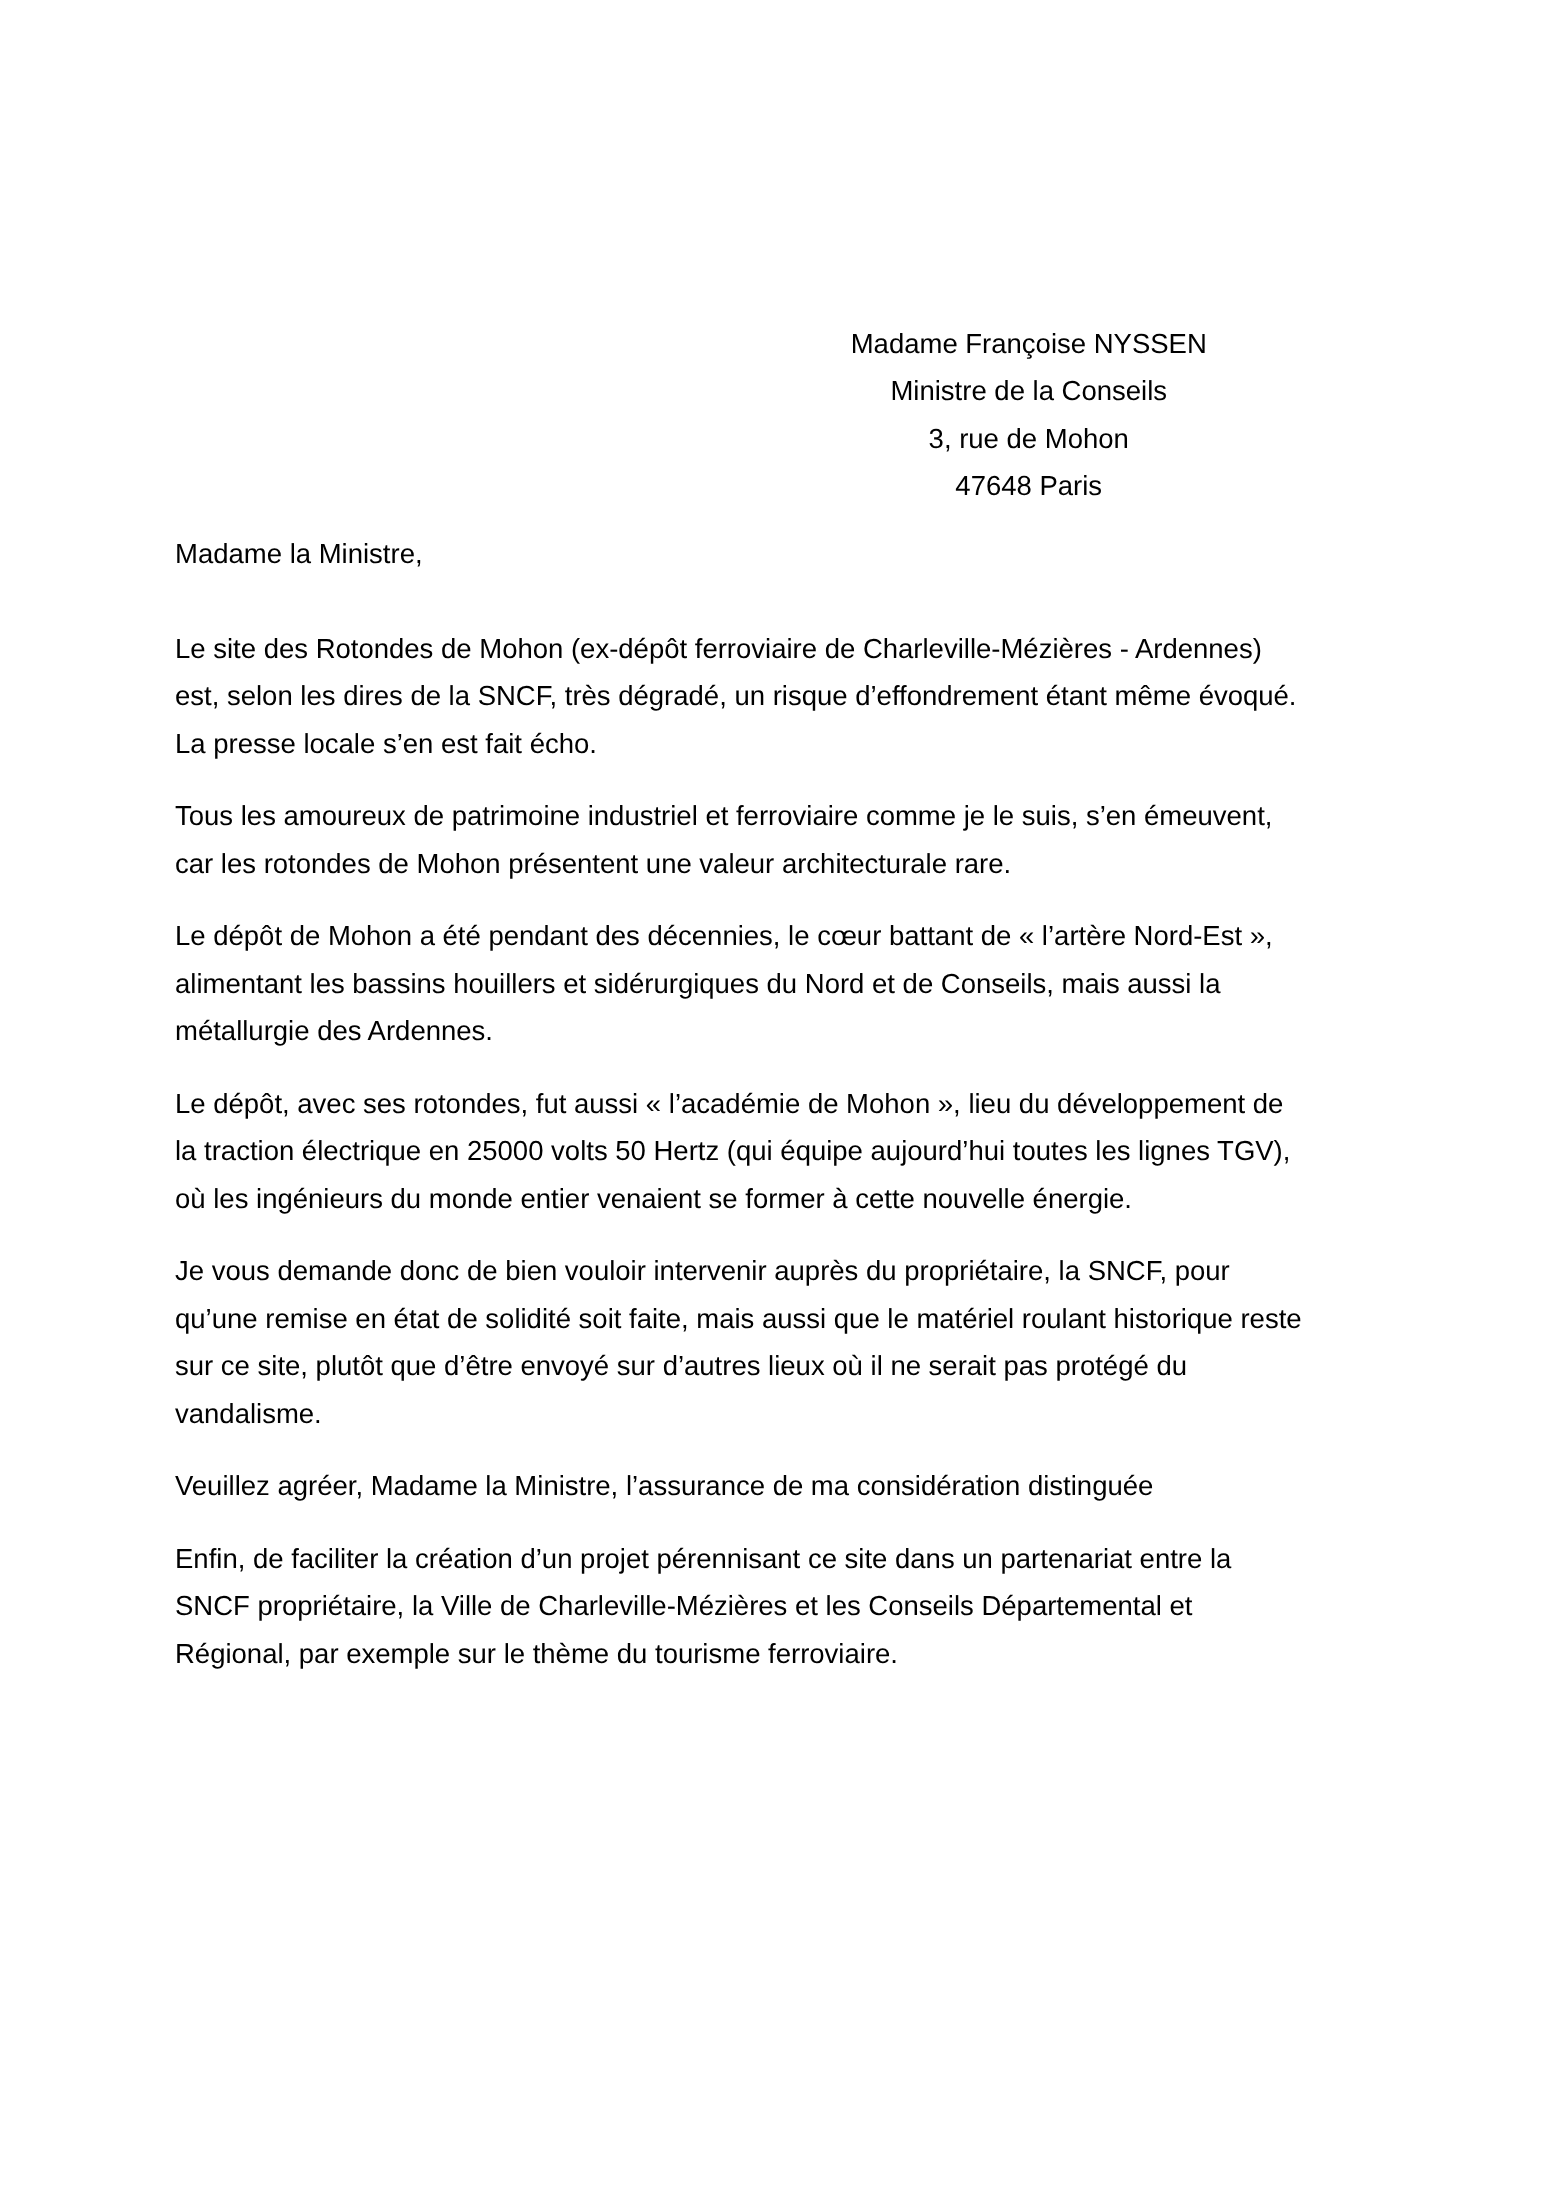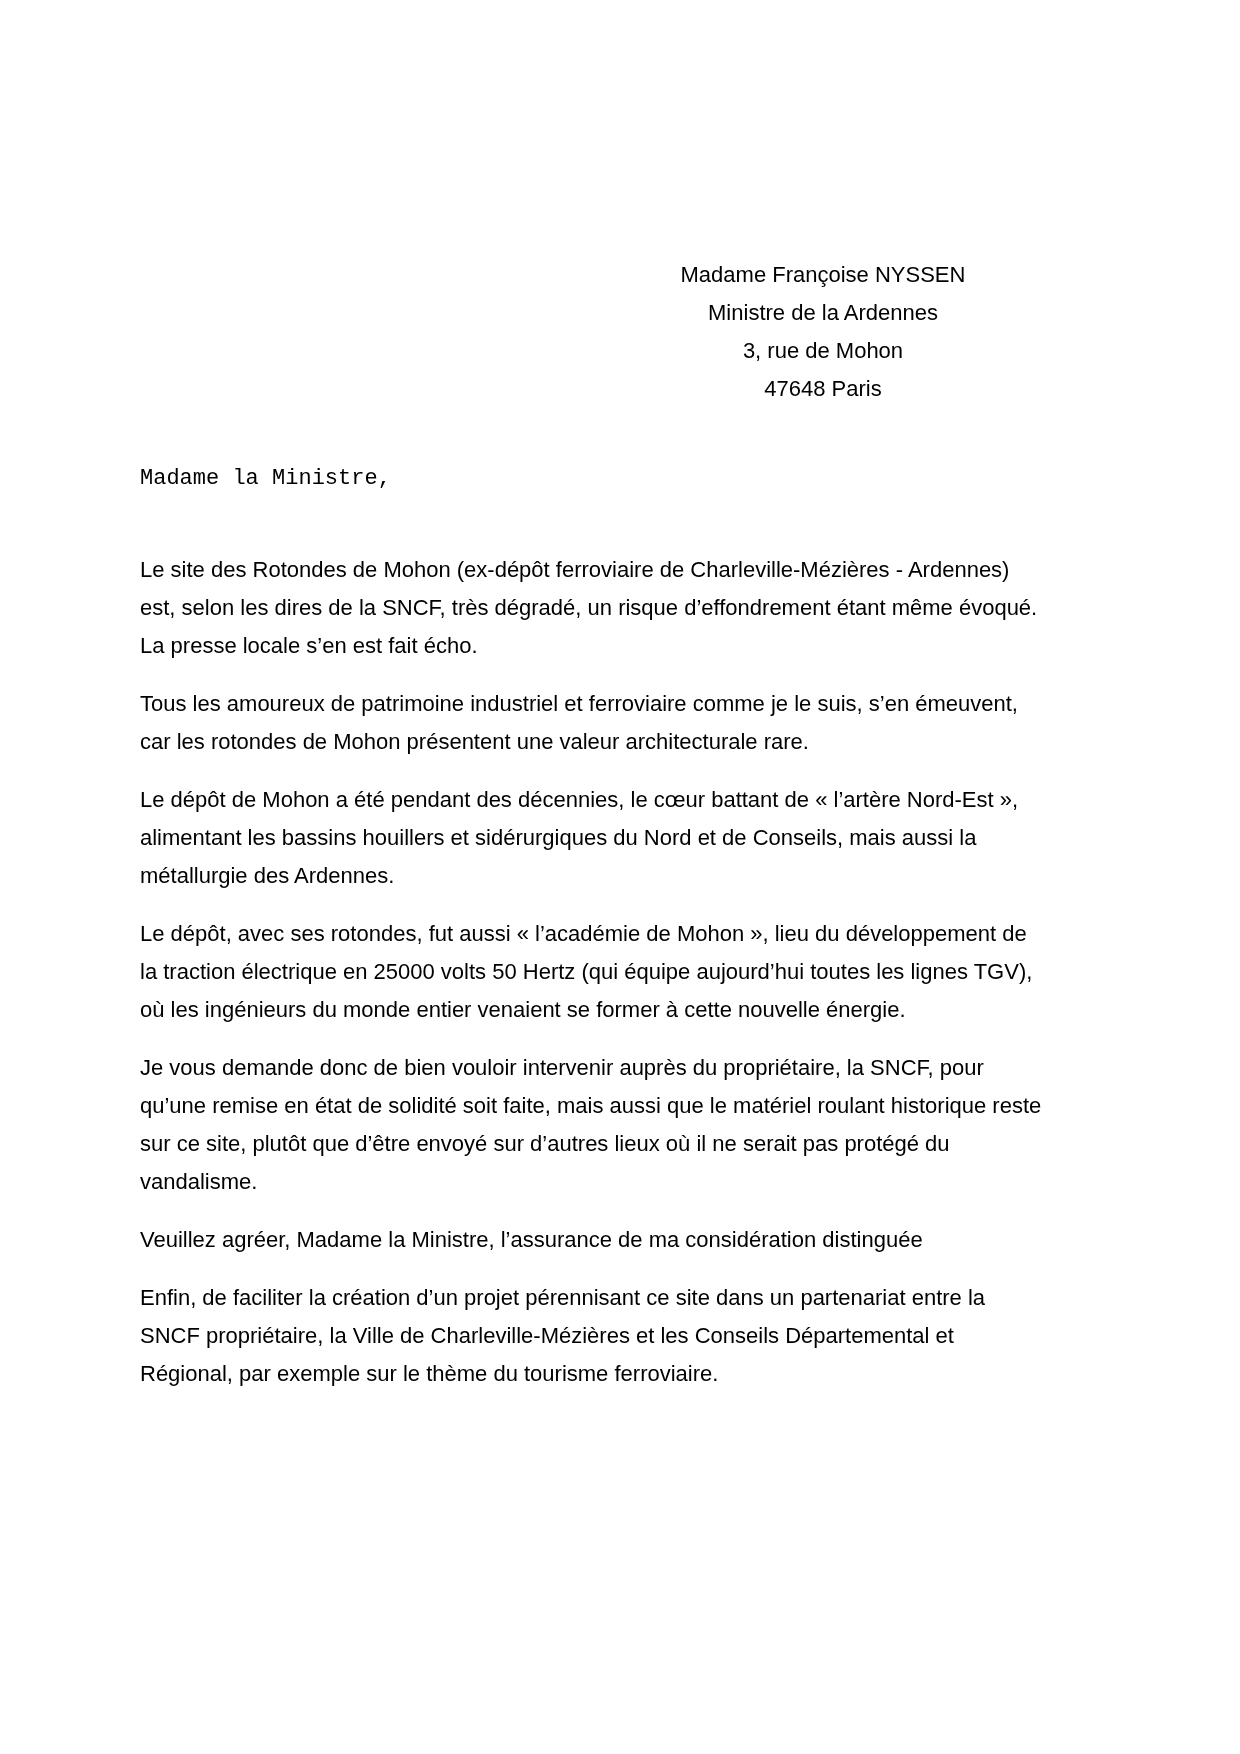--- a/index.html
+++ b/index.html
@@ -22,42 +22,41 @@
   }
   .address-block {
     width: 400px;
     margin-left: 483px;
     text-align: center;
   }
   .address-line {
     white-space: pre;
   }
   .salutation {
-    margin-top: 52px;
+    margin-top: 16px;
     white-space: pre;
-    font-family: Liberation Mono, monospace;
   }
   .paragraphs .para {
     white-space: pre;
   }
   .paragraphs .para:first-child {
-    margin-top: 53px;
+    margin-top: 38px;
   }
   .paragraphs .para + .para {
     margin-top: 20px;
   }
 </style>
 </head>
 <body>
 
 <div class="page">
 
   <div class="address-block">
     <div class="address-line">Madame Françoise NYSSEN</div>
-    <div class="address-line">Ministre de la Ardennes</div>
+    <div class="address-line">Ministre de la Conseils</div>
     <div class="address-line">3, rue de Mohon</div>
     <div class="address-line">47648 Paris</div>
   </div>
 
   <div class="salutation">Madame la Ministre,</div>
 
   <div class="paragraphs">
     <div class="para">Le site des Rotondes de Mohon (ex-dépôt ferroviaire de Charleville-Mézières - Ardennes)
 est, selon les dires de la SNCF, très dégradé, un risque d’effondrement étant même évoqué.
 La presse locale s’en est fait écho.</div>

